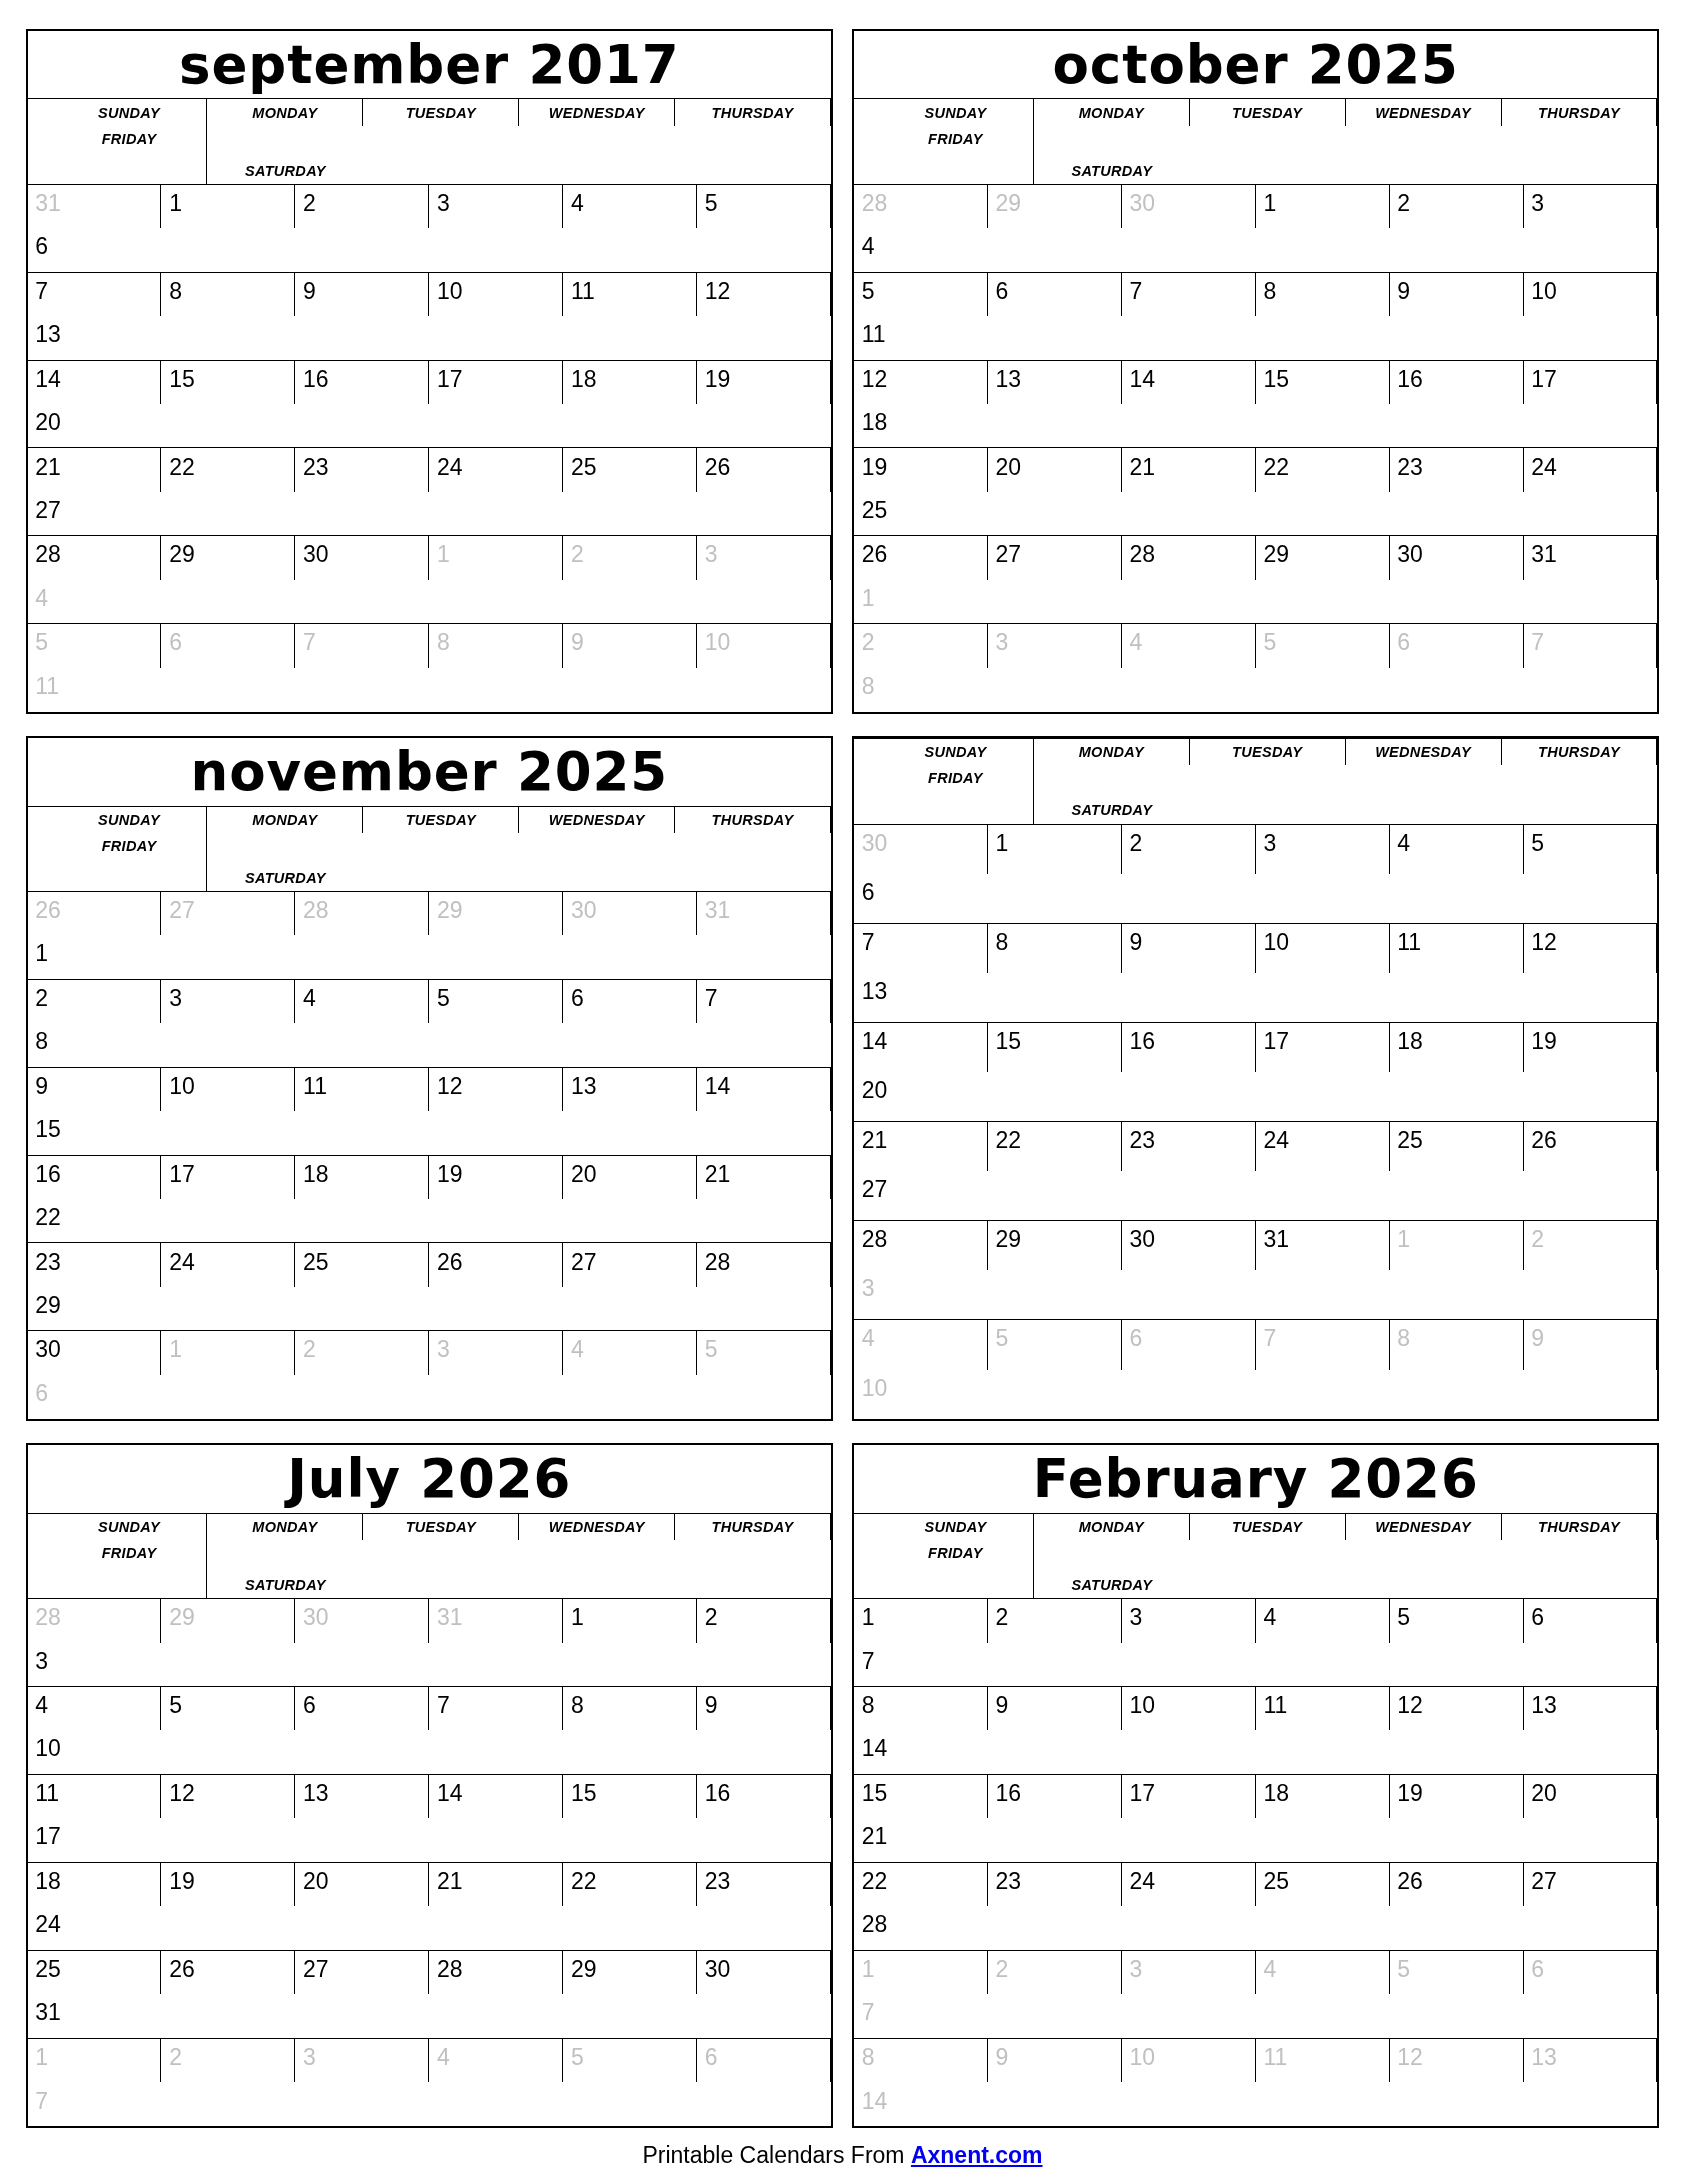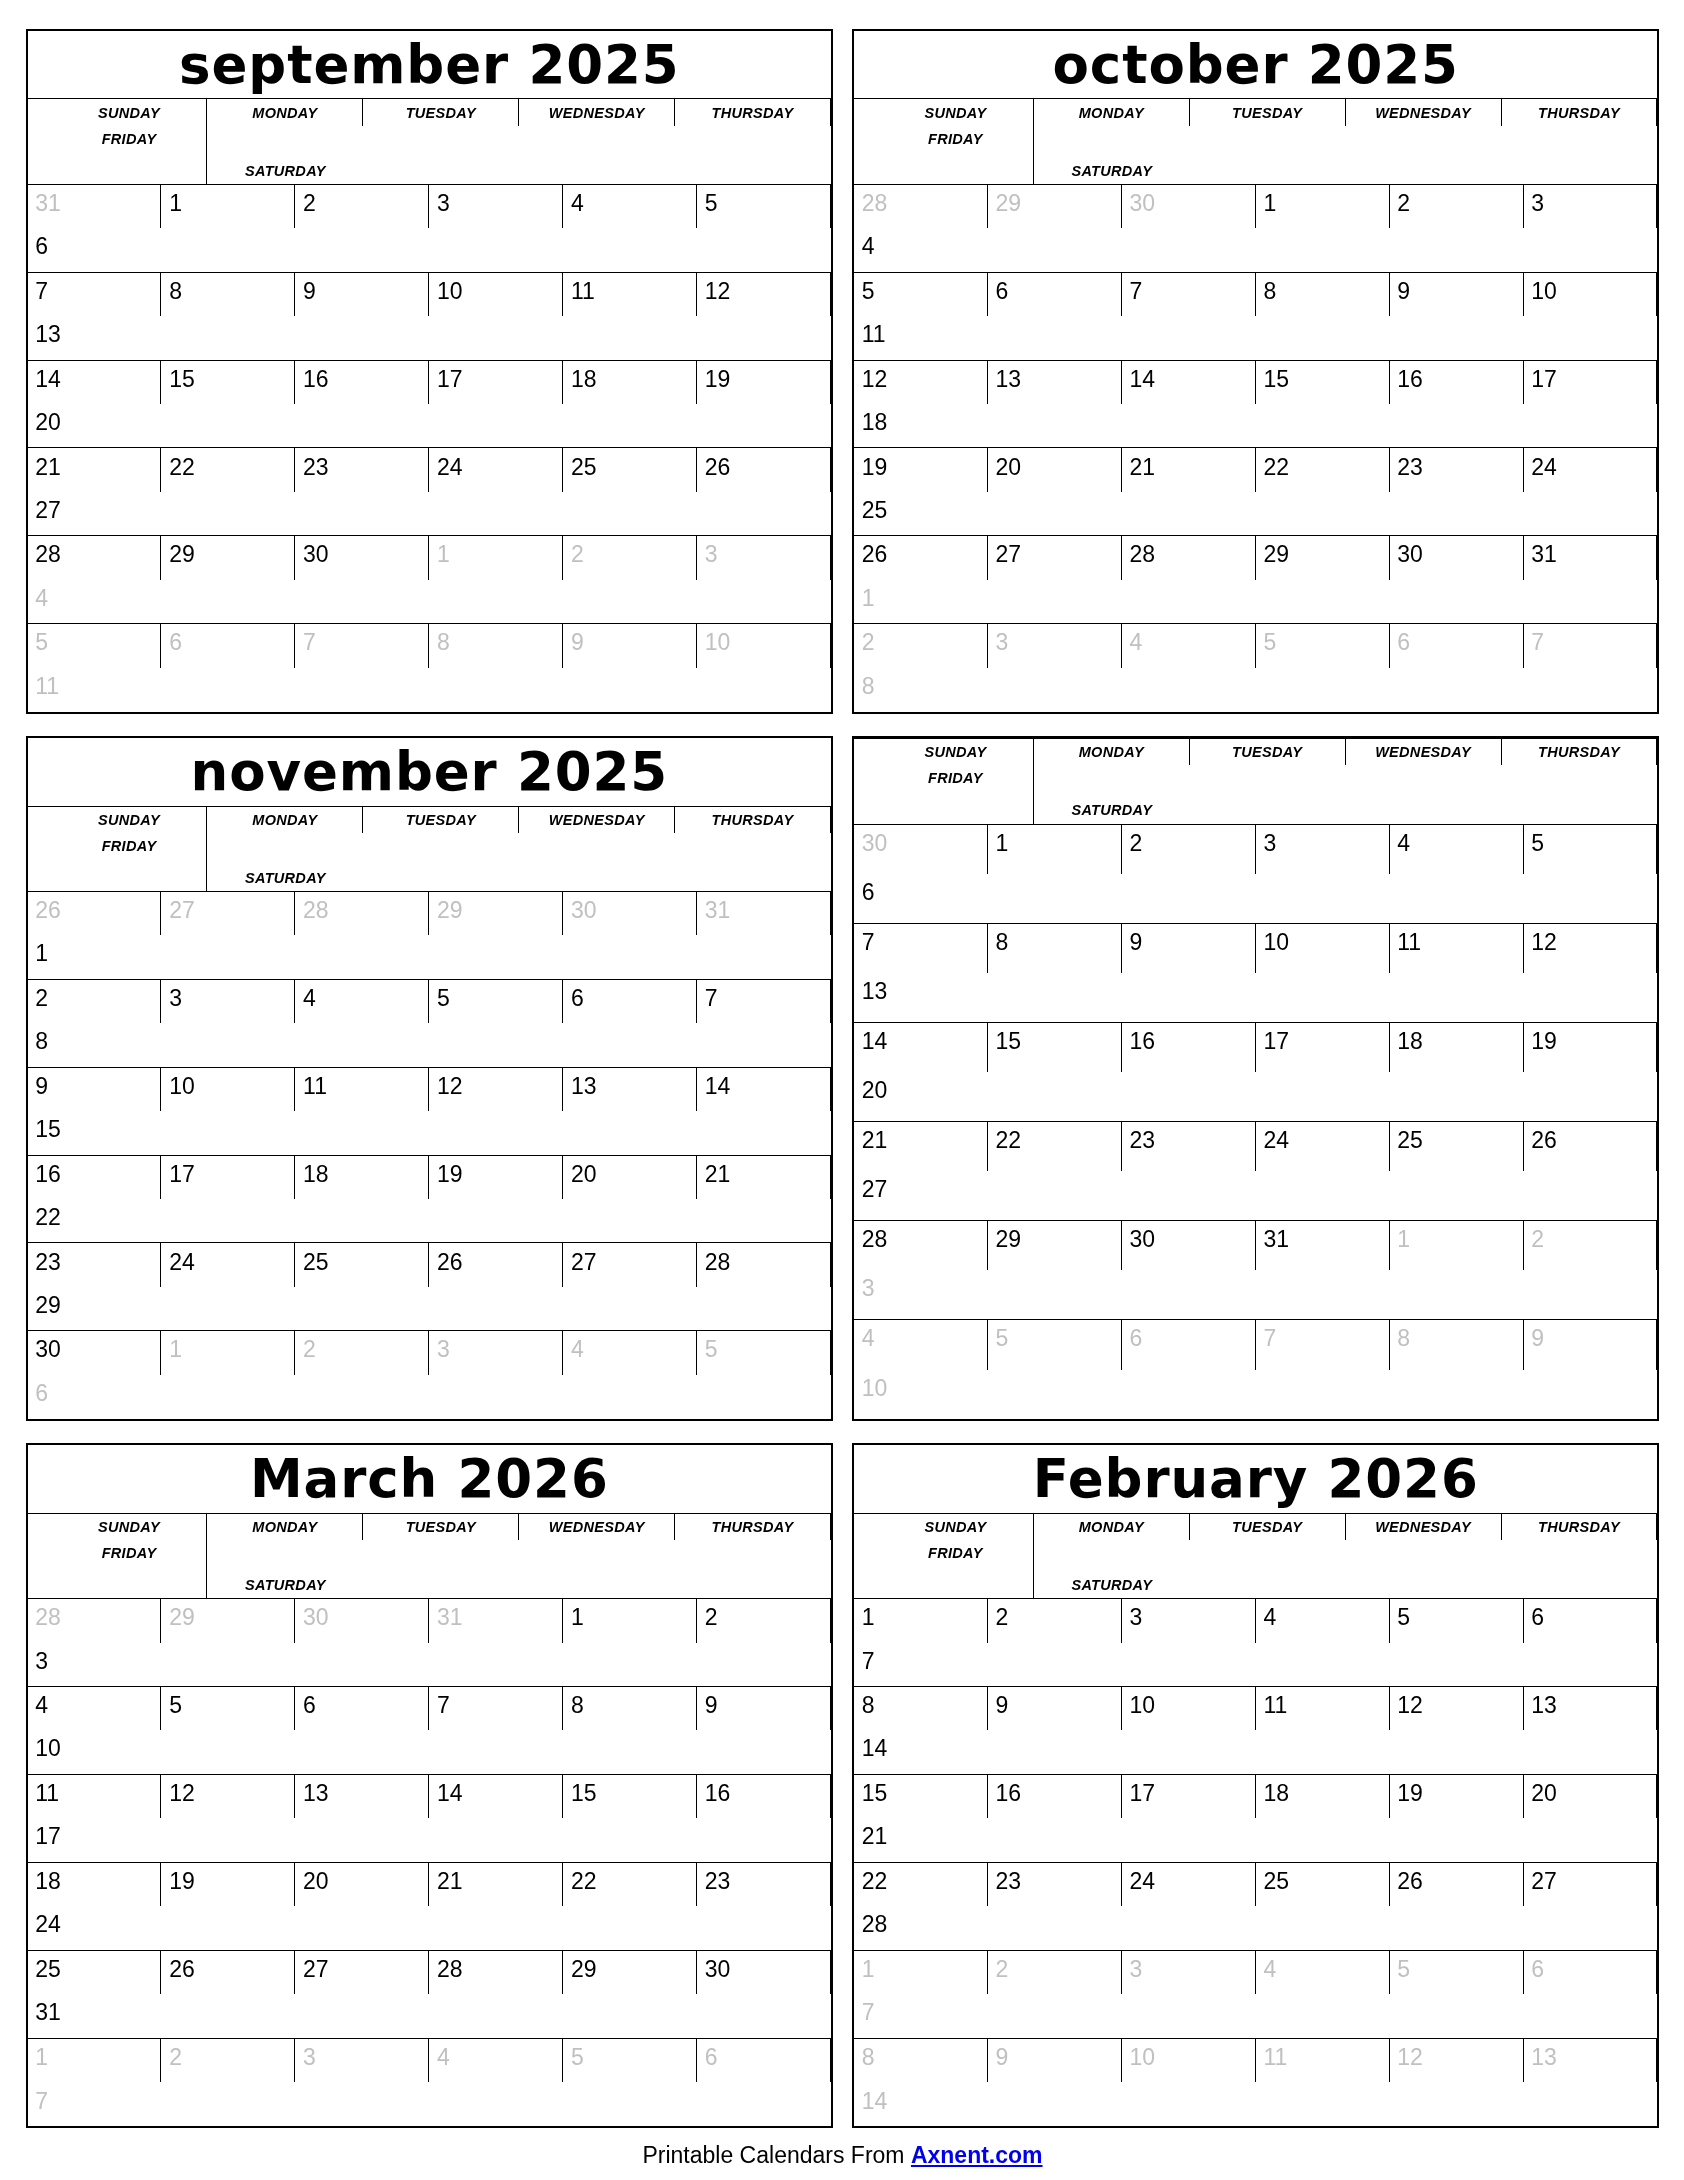--- a/index.html
+++ b/index.html
@@ -101,21 +101,21 @@
     text-decoration: underline;
     margin-top: 12px;
   }
 </style>
 </head>
 <body>
 
 <div class="page">
   <div class="grid" id="months-grid">
       <div class="month">
-        <div class="month-title">september 2025</div>
+        <div class="month-title">september 2017</div>
         <div class="dow-row">
           <div class="dow">SUNDAY</div>
           <div class="dow">MONDAY</div>
           <div class="dow">TUESDAY</div>
           <div class="dow">WEDNESDAY</div>
           <div class="dow">THURSDAY</div>
           <div class="dow">FRIDAY</div>
           <div class="dow">SATURDAY</div>
         </div>
         <div class="weeks">
@@ -372,21 +372,21 @@
             <div class="day out">5</div>
             <div class="day out">6</div>
             <div class="day out">7</div>
             <div class="day out">8</div>
             <div class="day out">9</div>
             <div class="day out">10</div>
           </div>
         </div>
       </div>
       <div class="month">
-        <div class="month-title">March 2026</div>
+        <div class="month-title">July 2026</div>
         <div class="dow-row">
           <div class="dow">SUNDAY</div>
           <div class="dow">MONDAY</div>
           <div class="dow">TUESDAY</div>
           <div class="dow">WEDNESDAY</div>
           <div class="dow">THURSDAY</div>
           <div class="dow">FRIDAY</div>
           <div class="dow">SATURDAY</div>
         </div>
         <div class="weeks">

